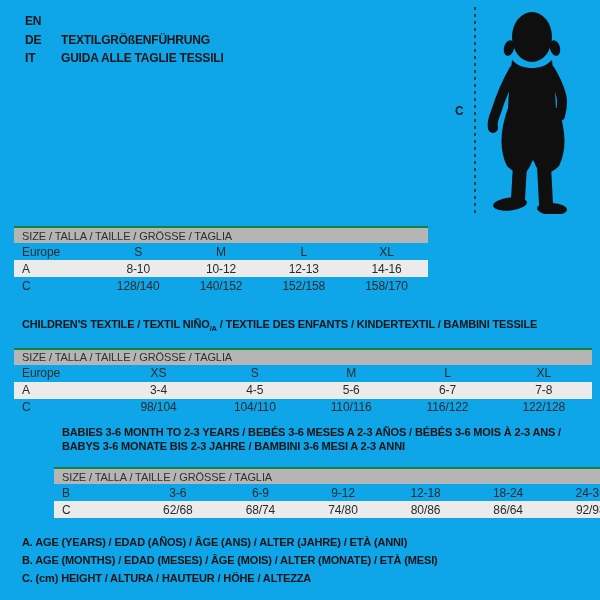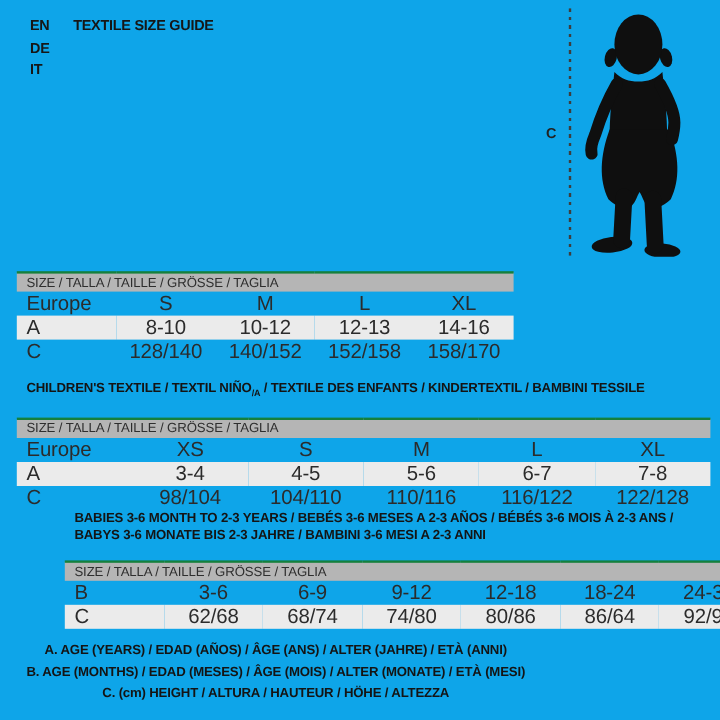--- a/index.html
+++ b/index.html
@@ -33,45 +33,46 @@
   table.size { border-collapse:collapse; table-layout:fixed; margin-top:13px; }
   .sec2 table.size { margin-top:16px; }
   .sec3 table.size { margin-top:14px; }
   .t-junior { width:414px; }
   .t-children, .t-babies { width:578px; }
   th.bar {
     background:#b5b5b5; font-weight:normal; font-size:11px; text-align:left;
     padding:1px 0 1px 8px; color:#2e2e2e; height:13px; border-top:2px solid #15803d;
     letter-spacing:-0.1px;
   }
-  td { font-size:17px; text-align:center; height:17px; padding:0; color:#2b2b2b; letter-spacing:-0.1px; }
+  td { font-size:12px; text-align:center; height:17px; padding:0; color:#2b2b2b; letter-spacing:-0.1px; }
   td.lbl { text-align:left; padding-left:8px; }
   .t-junior td.lbl { width:13%; }
   .t-children td.lbl, .t-babies td.lbl { width:9.4%; }
   tr.shade { background:#ebebeb; }
 
   
   .footnotes { position:absolute; left:22px; top:533px; }
-  .footnote { font-weight:bold; font-size:11px; line-height:18px; letter-spacing:-0.15px; color:#141414;text-align:center; }
+  .footnote { font-weight:bold; font-size:11px; line-height:18px; letter-spacing:-0.15px; color:#141414; }
 </style>
 </head>
 <body>
 
 <div class="page">
 
   <div class="lang-block">
     <div class="lang-row">
       <span class="lang-code">EN</span>
-      <span class="lang-label">TEXTILE SIZE GUIDE</span>
     </div>
     <div class="lang-row">
       <span class="lang-code">DE</span>
+      <span class="lang-label">TEXTILGRÖßENFÜHRUNG</span>
     </div>
     <div class="lang-row">
       <span class="lang-code">IT</span>
+      <span class="lang-label">GUIDA ALLE TAGLIE TESSILI</span>
     </div>
   </div>
 
   <div class="figure">
     <span class="measure-label">C</span>
     <div class="measure-line"></div>
     <svg class="baby-svg" width="116" height="210" viewBox="0 0 116 210" aria-hidden="true">
       <g fill="#0f0f0f" stroke="none">
         <ellipse cx="29" cy="44" rx="5" ry="8" transform="rotate(14 29 44)"></ellipse>
         <ellipse cx="75" cy="44" rx="5" ry="8" transform="rotate(-14 75 44)"></ellipse>

